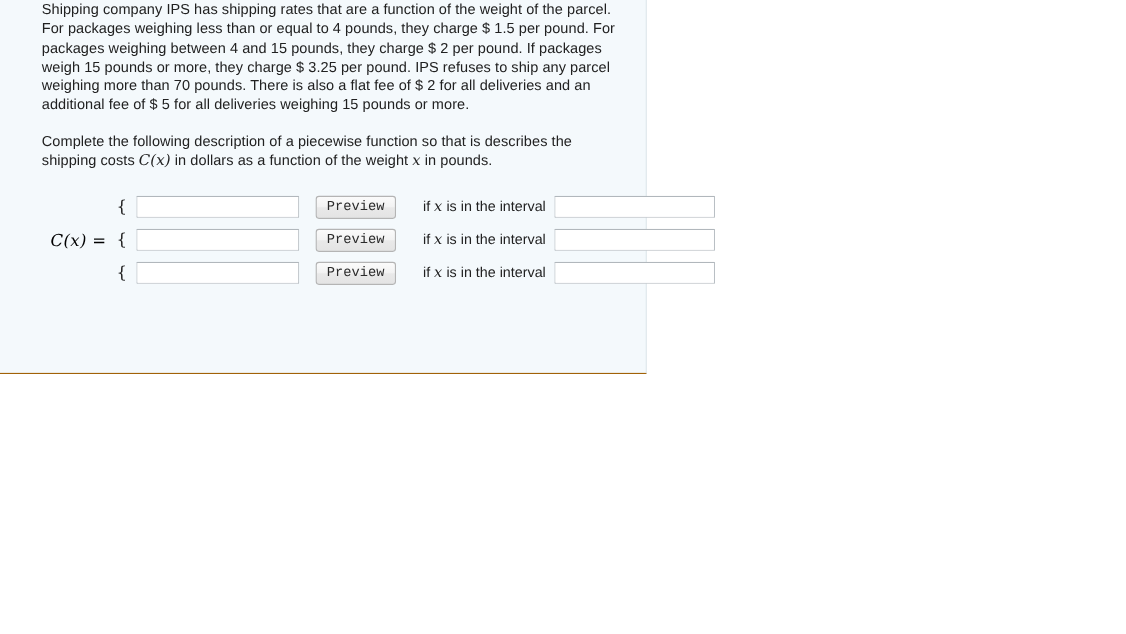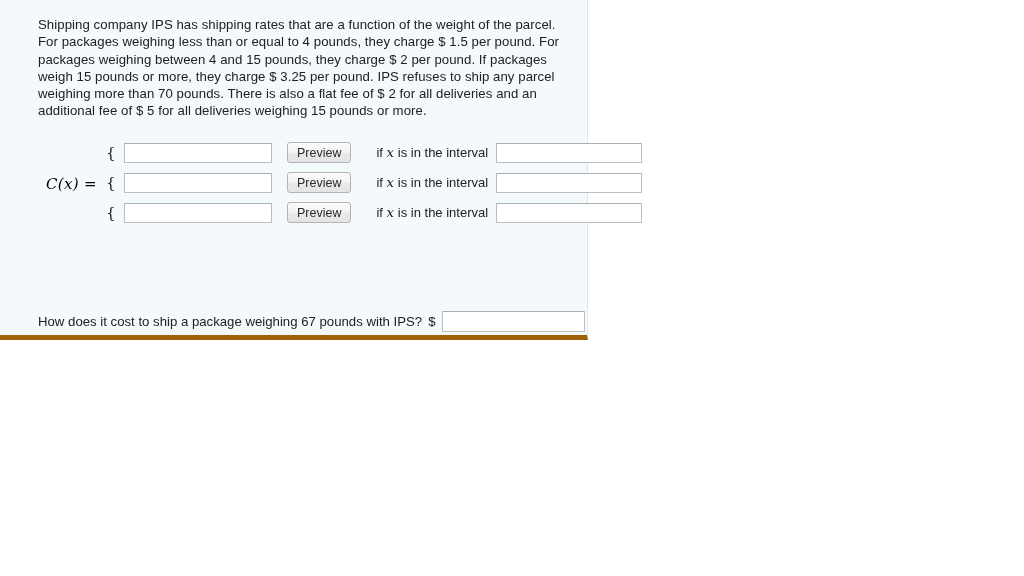--- a/index.html
+++ b/index.html
@@ -16,23 +16,23 @@
   }
 
   #problem-panel {
     position: absolute;
     left: 0;
     top: 0;
     width: 588px;
     height: 340px;
     background: #f4f9fc;
     border-right: 1px solid #dfe6ea;
-    border-bottom: 5px solid #a16207;
+    border-bottom: 1px solid #a16207;
     box-sizing: border-box;
-    padding: 16px 18px 0 38px;
+    padding: 0 18px 0 38px;
   }
 
   p.para {
     margin: 0 0 16px 0;
     font-size: 13.2px;
     line-height: 17.3px;
     color: #212121;
     letter-spacing: 0.005em;
     max-width: 692px;
   }
@@ -99,21 +99,21 @@
     box-sizing: border-box;
     padding: 0 4px;
     outline: none;
   }
   input.expr-field { width: 148px; }
   input.interval-field { width: 146px; }
   input.answer-field { width: 143px; height: 21px; }
 
   button.preview-btn {
     margin-left: 15px;
-    font-family: Liberation Sans, sans-serif;
+    font-family: Liberation Mono, monospace;
     font-size: 12.5px;
     color: #2b2b2b;
     height: 21px;
     padding: 0 9px;
     background: linear-gradient(to bottom, #fbfbfb 0%, #f2f2f2 50%, #e9e9e9 51%, #e4e4e4 100%);
     border: 1px solid #b4b4b4;
     border-radius: 3px;
     box-sizing: border-box;
     line-height: 1;
     cursor: pointer;
@@ -142,20 +142,21 @@
   #final-question .q-text { margin-right: 6px; }
   #final-question .dollar { margin-right: 7px; }
 </style>
 </head>
 <body>
 
 <div id="problem-panel">
 
   <p class="para">Shipping company IPS has shipping rates that are a function of the weight of the parcel. For packages weighing less than or equal to 4 pounds, they charge $ 1.5 per pound. For packages weighing between 4 and 15 pounds, they charge $ 2 per pound. If packages weigh 15 pounds or more, they charge $ 3.25 per pound. IPS refuses to ship any parcel weighing more than 70 pounds. There is also a flat fee of $ 2 for all deliveries and an additional fee of $ 5 for all deliveries weighing 15 pounds or more.</p>
 
+  <p class="para"><span>Complete the following description of a piecewise function so that is describes the shipping costs </span><span class="mathfn"><span>C(x)</span></span><span> in dollars as a function of the weight </span><span class="mathvar">x</span><span> in pounds.</span></p>
 
   <div id="piecewise-block">
 
     <div id="cx-label">C(x) =</div>
 
     <div class="piece-row piece-row-0">
       <span class="brace">{</span>
       <input class="txtfield expr-field" type="text" value="" style="">
       <button class="preview-btn">Preview</button>
       <span class="if-text"><span>if </span><span class="mathvar">x</span><span> is in the interval</span></span>
@@ -173,19 +174,14 @@
     <div class="piece-row piece-row-2">
       <span class="brace">{</span>
       <input class="txtfield expr-field" type="text" value="" style="">
       <button class="preview-btn">Preview</button>
       <span class="if-text"><span>if </span><span class="mathvar">x</span><span> is in the interval</span></span>
       <input class="txtfield interval-field" type="text" value="" style="">
     </div>
 
   </div>
 
-  <div id="final-question">
-    <span class="q-text">How does it cost to ship a package weighing 67 pounds with IPS?</span>
-    <span class="dollar">$</span>
-    <input class="txtfield answer-field" type="text" value="" style="">
-  </div>
 
 </div>
 
 </body></html>

